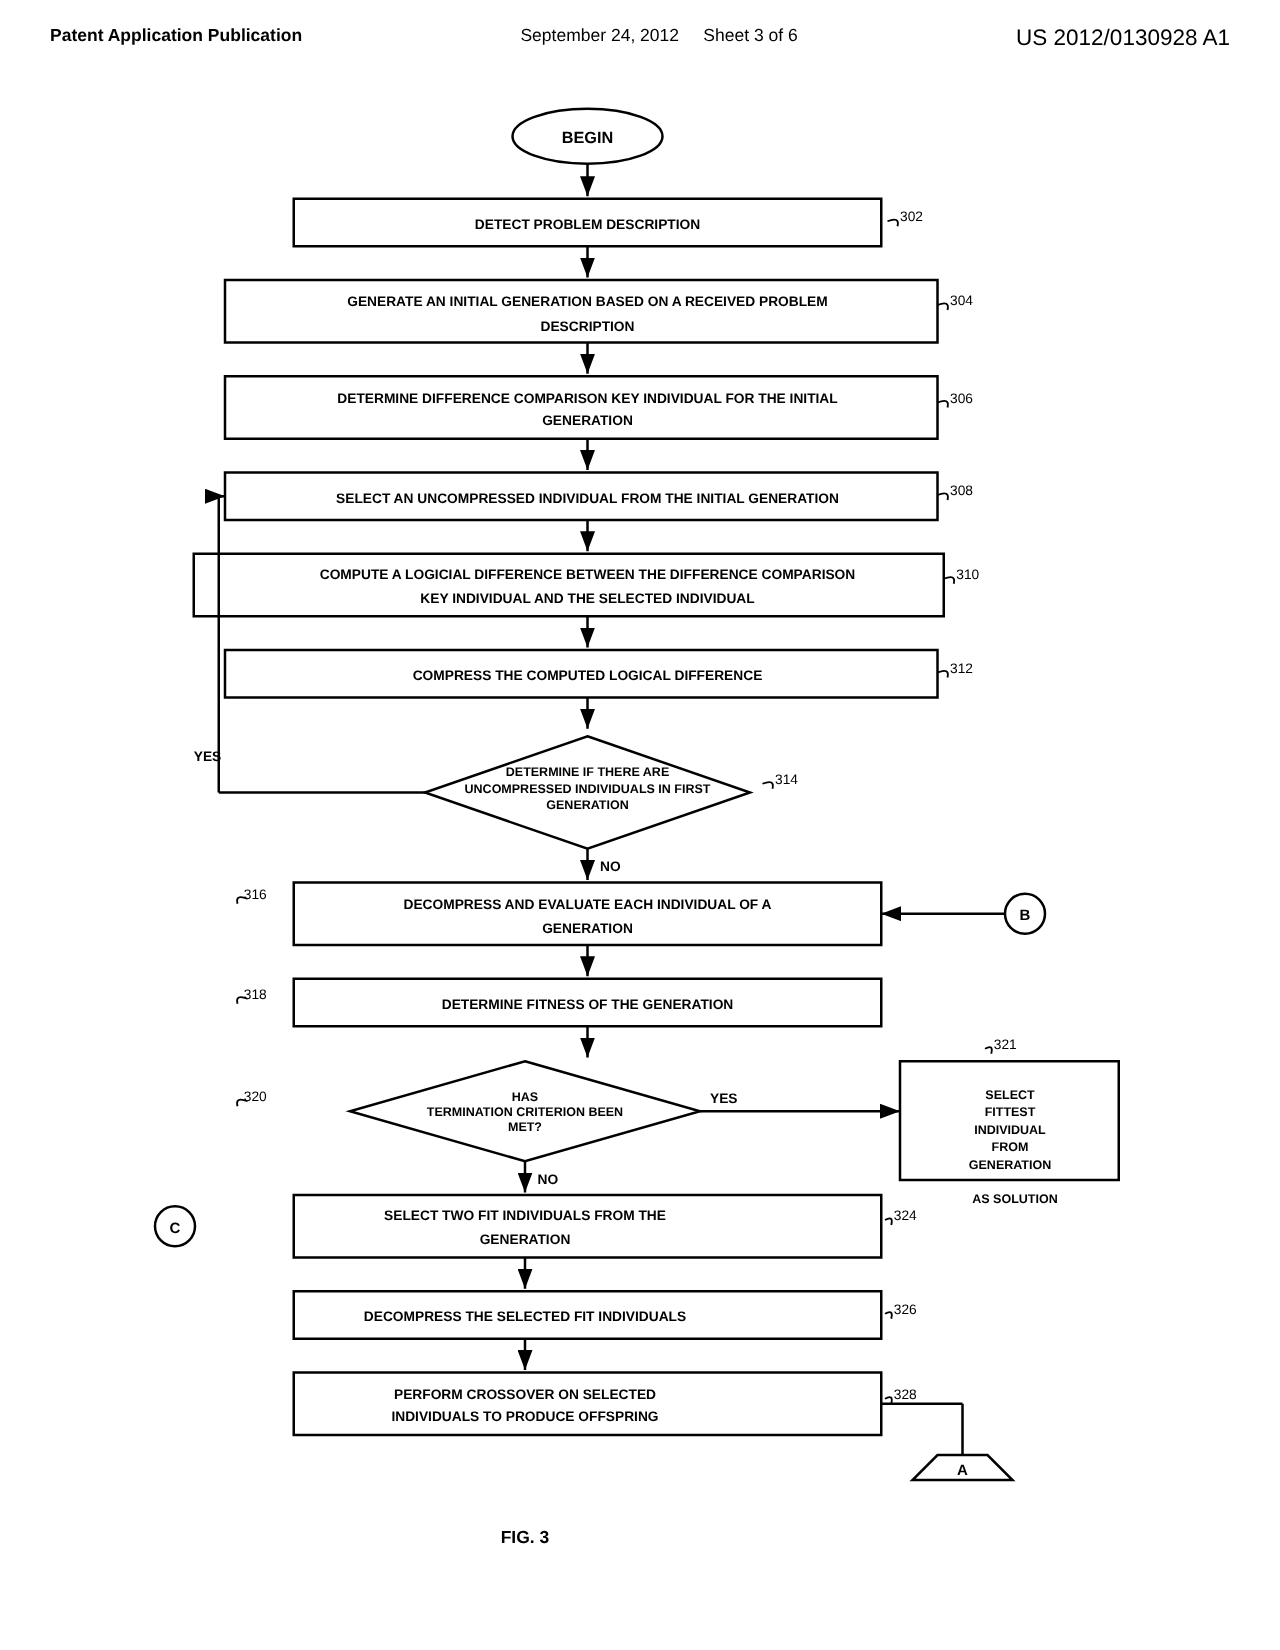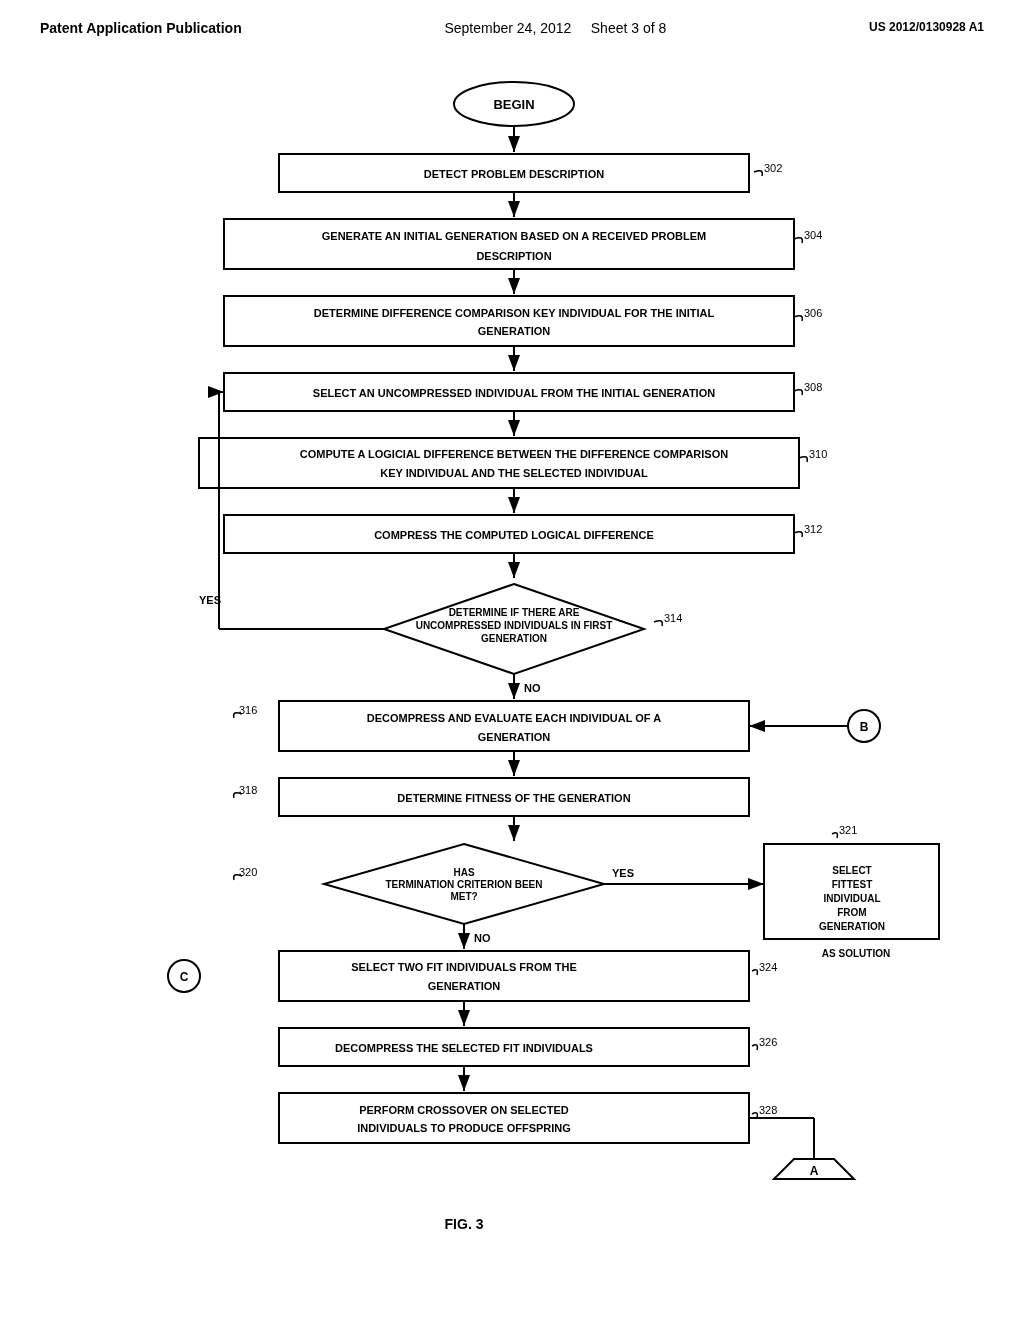--- a/index.html
+++ b/index.html
@@ -31,28 +31,28 @@
       font-size: 14px;
       font-weight: bold;
     }
 
     .header-center {
       font-size: 14px;
       text-align: center;
     }
 
     .header-right {
-      font-size: 12px;
-      font-weight: bold;
+      font-size: 18px;
+      font-weight: normal;
     }
 
     .diagram-container {
       display: flex;
       flex-direction: column;
-      align-items: flex-end;
+      align-items: flex-start;
       position: relative;
       margin-top: 10px;
     }
 
     
     .diagram-svg {
       width: 900px;
       height: 1180px;
     }
   </style>
@@ -60,21 +60,21 @@
 <body>
 
 <div class="page">
   <div class="header">
     <div class="header-left">
       <span>Patent Application Publication</span>
     </div>
     <div class="header-center">
       <span>September 24, 2012</span>
       &nbsp;&nbsp;&nbsp;
-      <span>Sheet 3 of 8</span>
+      <span>Sheet 3 of 6</span>
     </div>
     <div class="header-right">
       <span>US 2012/0130928 A1</span>
     </div>
   </div>
 
   <div class="diagram-container">
     <svg class="diagram-svg" viewBox="0 0 900 1180">
       <defs>
         <marker id="arrowhead" markerWidth="8" markerHeight="6" refX="8" refY="3" orient="auto">

